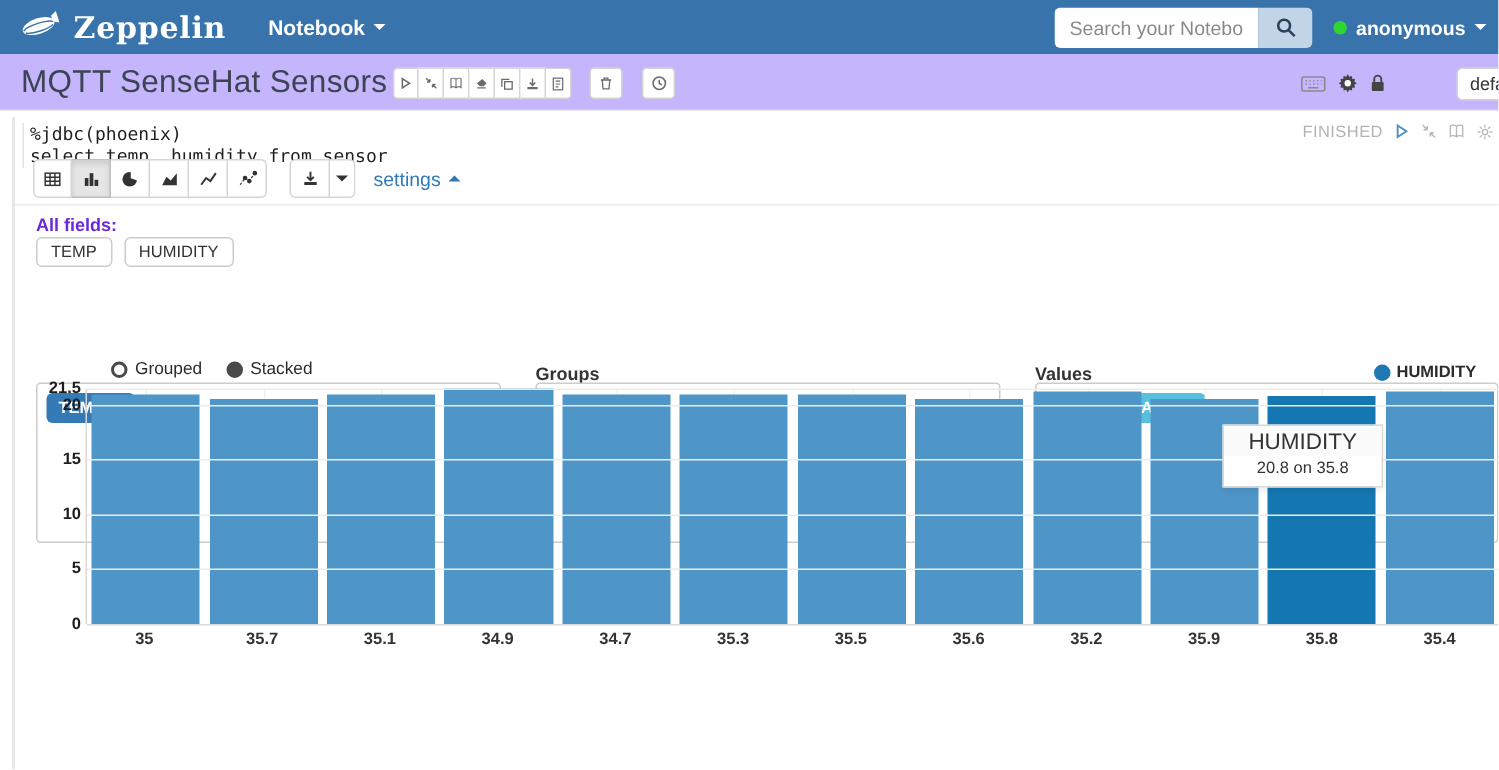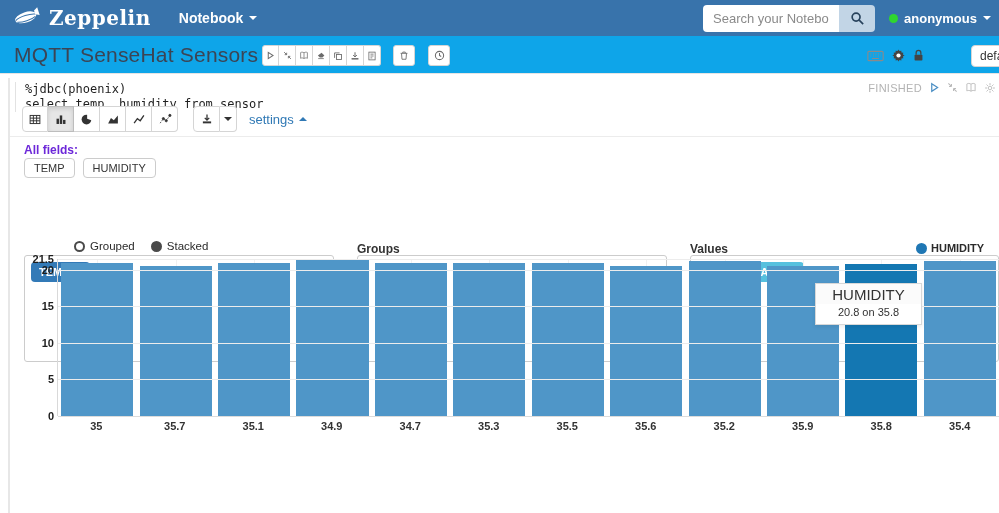--- a/index.html
+++ b/index.html
@@ -16,37 +16,37 @@
   .caret { width:0; height:0; border-left:4px solid transparent; border-right:4px solid transparent; border-top:4px solid currentColor; display:inline-block; }
   .caret-up { border-top:none; border-bottom:4px solid currentColor; }
   .nav-right { position:absolute; right:8px; top:0; height:36px; display:flex; align-items:center; gap:14px; }
   .search-group { display:flex; height:27px; border-radius:4px; overflow:hidden; }
   .search-group input { width:136px; border:0; outline:none; padding:0 10px; font-size:13px; color:#333; font-family:"Liberation Sans",sans-serif; }
   .search-group input::placeholder { color:#8a8a8a; }
   .search-btn { width:36px; background:#c2d5e6; border:0; display:flex; align-items:center; justify-content:center; cursor:pointer; }
   .user { display:flex; align-items:center; gap:6px; color:#fff; font-size:13px; font-weight:bold; cursor:pointer; }
   .user-dot { width:9px; height:9px; border-radius:50%; background:#2fd62f; }
   
-  .note-header { position:absolute; top:36px; left:0; right:0; height:38px; background:#0ea5e9; border-bottom:1px solid #e4e4e4; }
+  .note-header { position:absolute; top:36px; left:0; right:0; height:38px; background:#c4b5fd; border-bottom:1px solid #e4e4e4; }
   .note-title { position:absolute; left:14px; top:7px; font-size:21px; color:#3c4454; font-weight:500; letter-spacing:.2px; }
   .btn { background:#fff; border:1px solid #d5d5d5; color:#6b6b6b; display:inline-flex; align-items:center; justify-content:center; cursor:pointer; }
   .note-toolbar { position:absolute; left:262px; top:9px; display:flex; }
   .note-toolbar .btn { width:17px; height:21px; border-left-width:0; }
   .note-toolbar .btn:first-child { border-left-width:1px; border-radius:3px 0 0 3px; }
   .note-toolbar .btn:last-child { border-radius:0 3px 3px 0; }
   .solo-btn { position:absolute; top:9px; width:22px; height:21px; border-radius:3px; }
   .note-right-icons { position:absolute; right:75px; top:13px; display:flex; align-items:center; gap:8px; color:#444; }
   .interpreter-btn { position:absolute; left:971px; top:9px; height:22px; padding:0 8px; font-size:12px; color:#333; border-radius:4px 0 0 4px; width:60px; justify-content:flex-start; }
   
   .paragraph { position:absolute; top:78px; left:8px; right:0; bottom:0; border-left:2px solid #e7e7e7; }
   .status-row { position:absolute; top:4px; right:3px; display:flex; align-items:flex-start; gap:7px; }
   .status-text { font-size:11px; color:#b3b3b3; letter-spacing:.3px; }
   .pstat-icon { color:#b9b9b9; display:inline-flex; cursor:pointer; }
   .pstat-icon.play { color:#4b8fc4; }
-  .code-block { position:absolute; top:4px; left:5px; border-left:1px solid #e2e2e2; padding-left:9px; font-family:"DejaVu Sans Mono", monospace; font-size:12px; line-height:15px; color:#1f1f1f; }
+  .code-block { position:absolute; top:4px; left:5px; border-left:1px solid #e2e2e2; padding-left:4px; font-family:"DejaVu Sans Mono", monospace; font-size:12px; line-height:15px; color:#1f1f1f; }
   
   .viz-toolbar { position:absolute; top:28px; left:12px; display:flex; align-items:center; }
   .viz-tabs { display:flex; }
   .viz-tabs .btn { width:26px; height:26px; border-left-width:0; color:#333; }
   .viz-tabs .btn:first-child { border-left-width:1px; border-radius:4px 0 0 4px; }
   .viz-tabs .btn:last-child { border-radius:0 4px 4px 0; }
   .viz-tabs .btn.active { background:#e6e6e6; border-color:#bdbdbd; box-shadow:inset 0 2px 4px rgba(0,0,0,.12); }
   .dl-group { display:flex; margin-left:15px; }
   .dl-group .btn { height:26px; }
   .dl-main { width:27px; border-radius:4px 0 0 4px; color:#333; }

